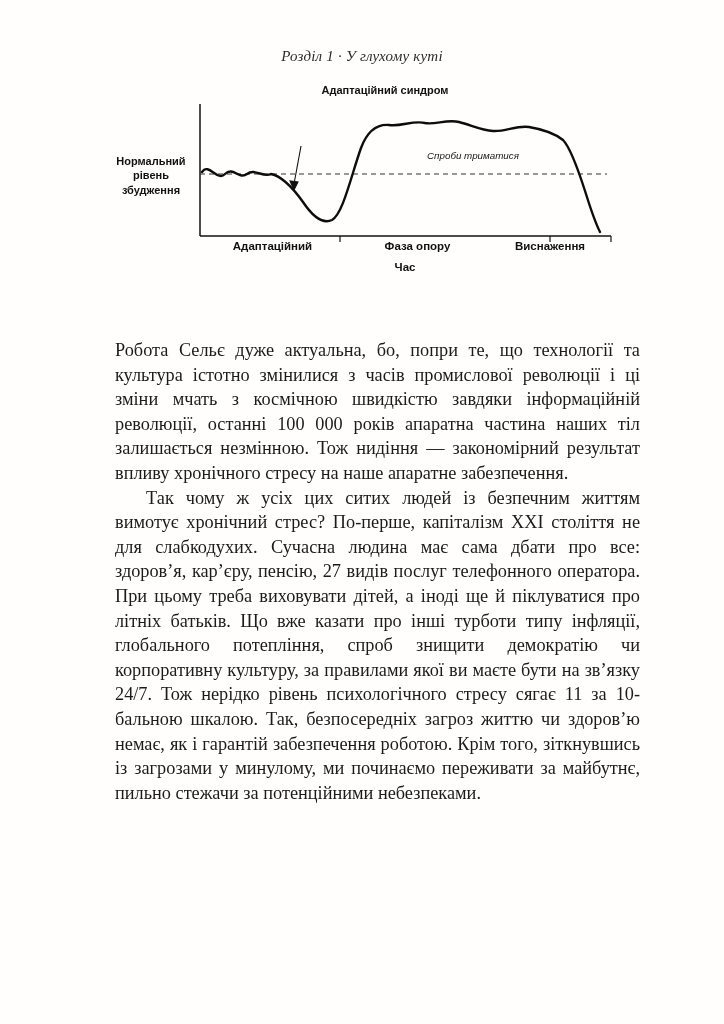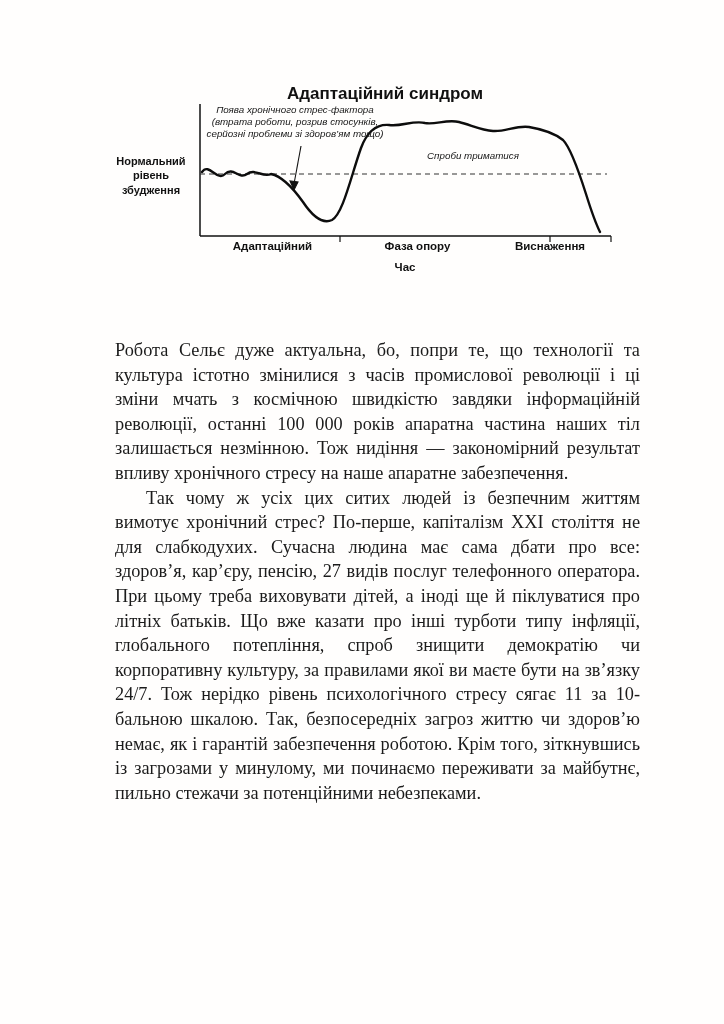--- a/index.html
+++ b/index.html
@@ -17,21 +17,21 @@
     text-align:center; font-style:italic; font-size:15px; color:#2b2b2b;
     letter-spacing:0.2px;
   }
 
   
   .figure { position:absolute; left:105px; top:84px; width:530px; height:202px; }
   .figure svg { position:absolute; left:0; top:0; }
   .fig-text { position:absolute; color:#111; }
   .fig-title {
     left:90px; top:0; width:380px; text-align:center;
-    font-family:"Liberation Sans", sans-serif; font-weight:bold; font-size:17px;
+    font-family:"Liberation Sans", sans-serif; font-weight:bold; font-size:11px;
   }
   .ann {
     font-family:"Liberation Sans", sans-serif; font-style:italic;
     font-size:9.8px; line-height:1.25; text-align:center; color:#161616;
   }
   .ann-stress   { left:100px; top:20px;  width:180px; }
   .ann-shock    { left:250px; top:106px; width:90px;  }
   .ann-holding  { left:312px; top:66px;  width:112px; }
   .ann-breakdown{ left:352px; top:100px; width:154px; }
   .ylabel {
@@ -68,20 +68,21 @@
   .page-number {
     position:absolute; top:937px; left:0; width:100%;
     text-align:center; font-size:15px; color:#2b2b2b; letter-spacing:1px;
   }
 </style>
 </head>
 <body>
 
 <div class="page">
 
+  <div class="running-head">Розділ 1 · У глухому куті</div>
 
   <div class="figure">
 
     <svg width="530" height="202" viewBox="0 0 530 202" aria-hidden="true">
 
       <g stroke="#111" stroke-width="1.5" fill="none">
         <line x1="95" y1="20" x2="95" y2="152"></line>
         <line x1="95" y1="152" x2="506" y2="152"></line>
 
         <line x1="235" y1="152" x2="235" y2="158" stroke-width="1.2"></line>
@@ -107,21 +108,20 @@
                C 296 43, 308 36, 320 39
                C 330 41, 342 35, 354 38
                C 366 41, 376 46, 388 47
                C 400 48, 412 41, 424 43
                C 436 45, 448 48, 458 56
                C 466 64, 474 88, 481 110
                C 486 126, 491 140, 495 148" fill="none" stroke="#0d0d0d" stroke-width="2.4" stroke-linecap="round" stroke-linejoin="round"></path>
     </svg>
 
     <div class="fig-text fig-title">Адаптаційний синдром</div>
-    <div class="fig-text ann ann-stress">Поява хронічного стрес-фактора (втрата роботи, розрив стосунків, серйозні проблеми зі здоров’ям тощо)</div>
     <div class="fig-text ylabel">Нормальний рівень збудження</div>
     <div class="fig-text ann ann-holding">Спроби триматися</div>
     <div class="fig-text phase phase-1">Адаптаційний</div>
     <div class="fig-text phase phase-2">Фаза опору</div>
     <div class="fig-text phase phase-3">Виснаження</div>
     <div class="fig-text xlabel">Час</div>
   </div>
 
 
   <div class="body-text">

